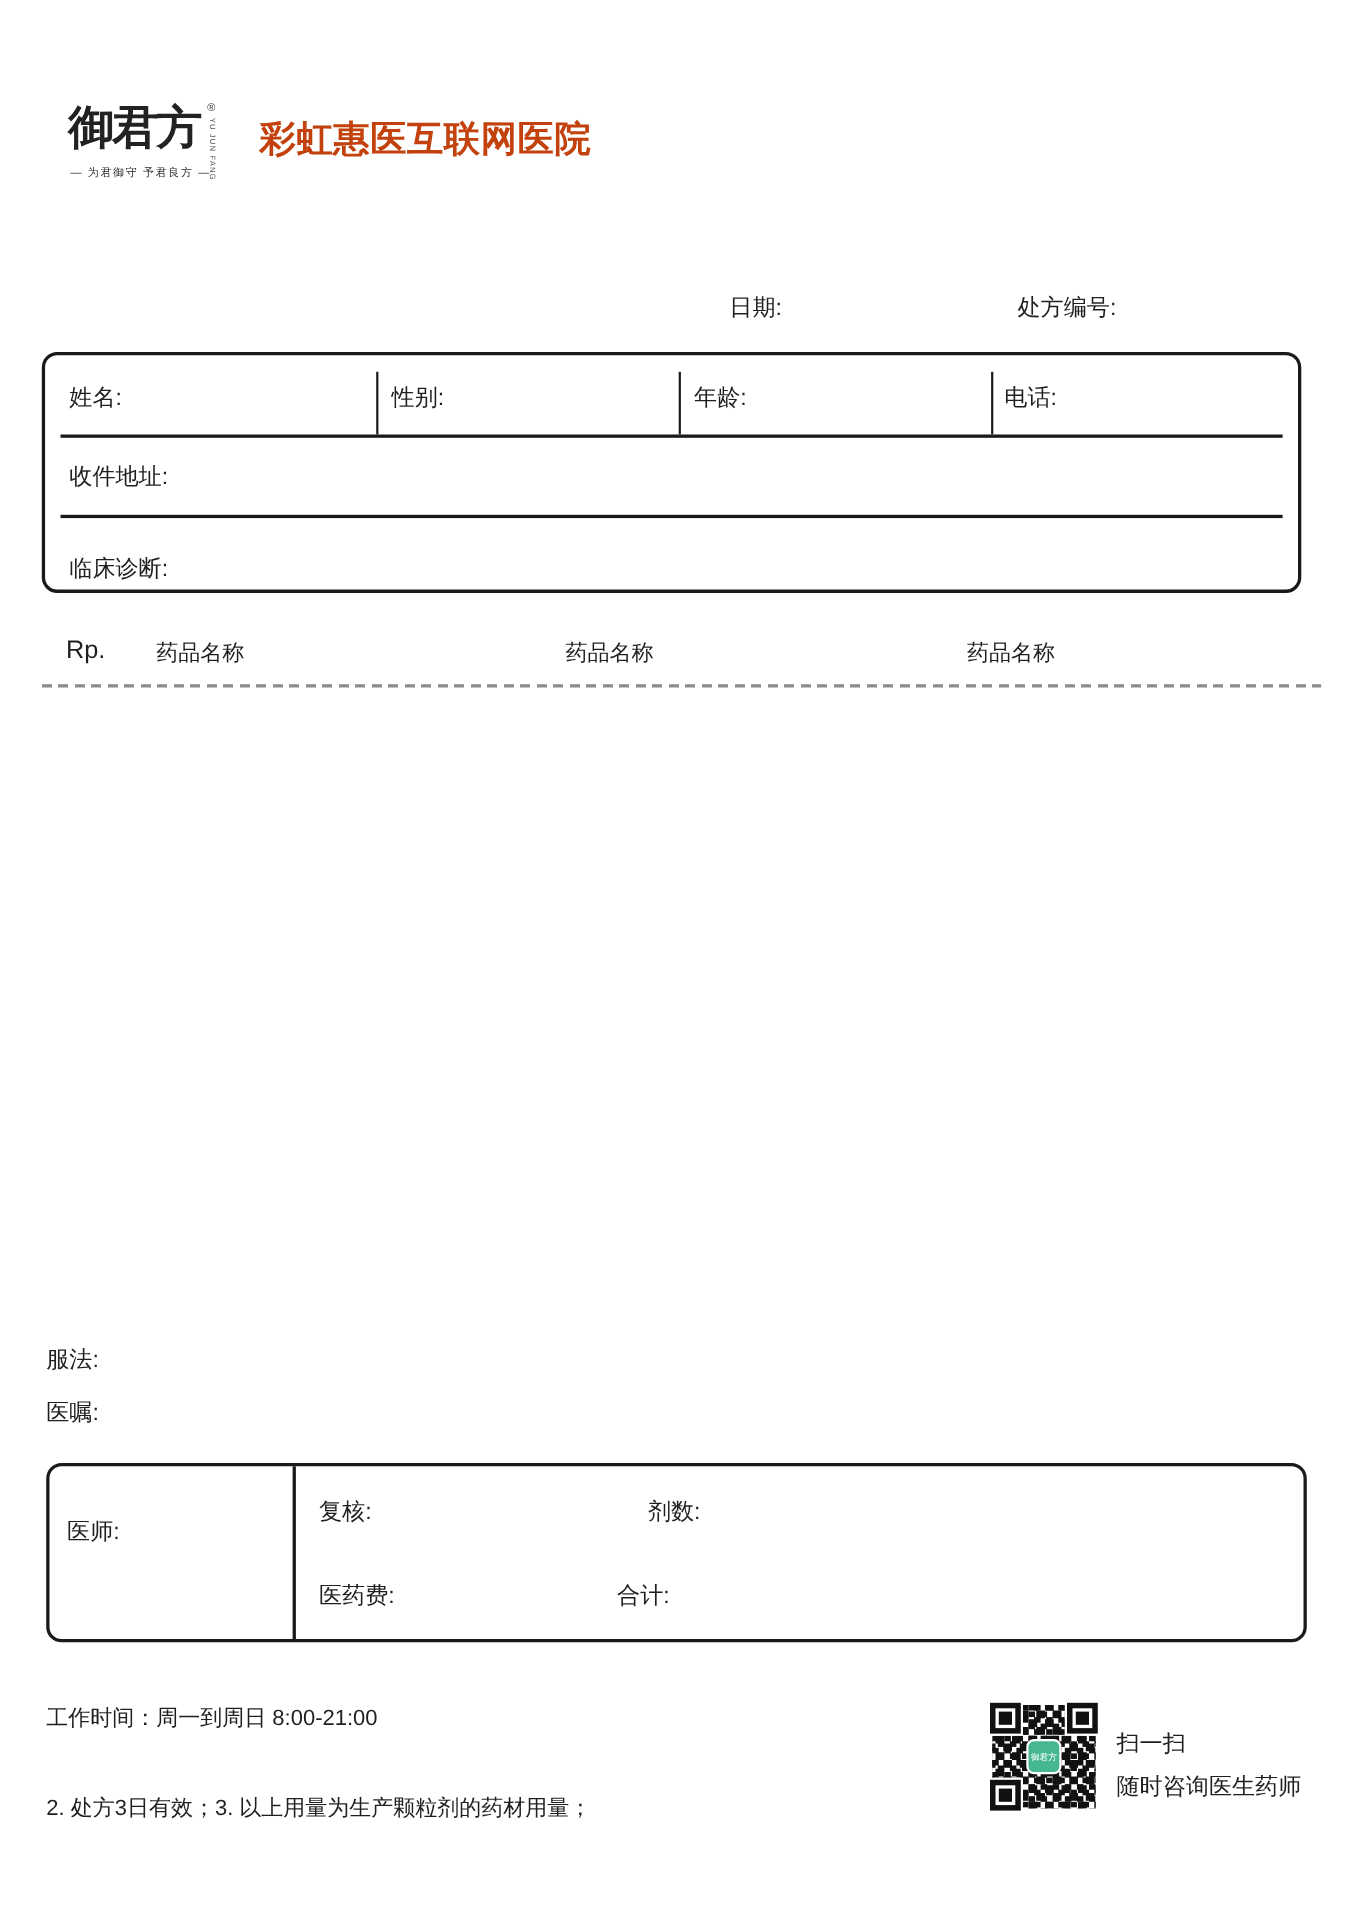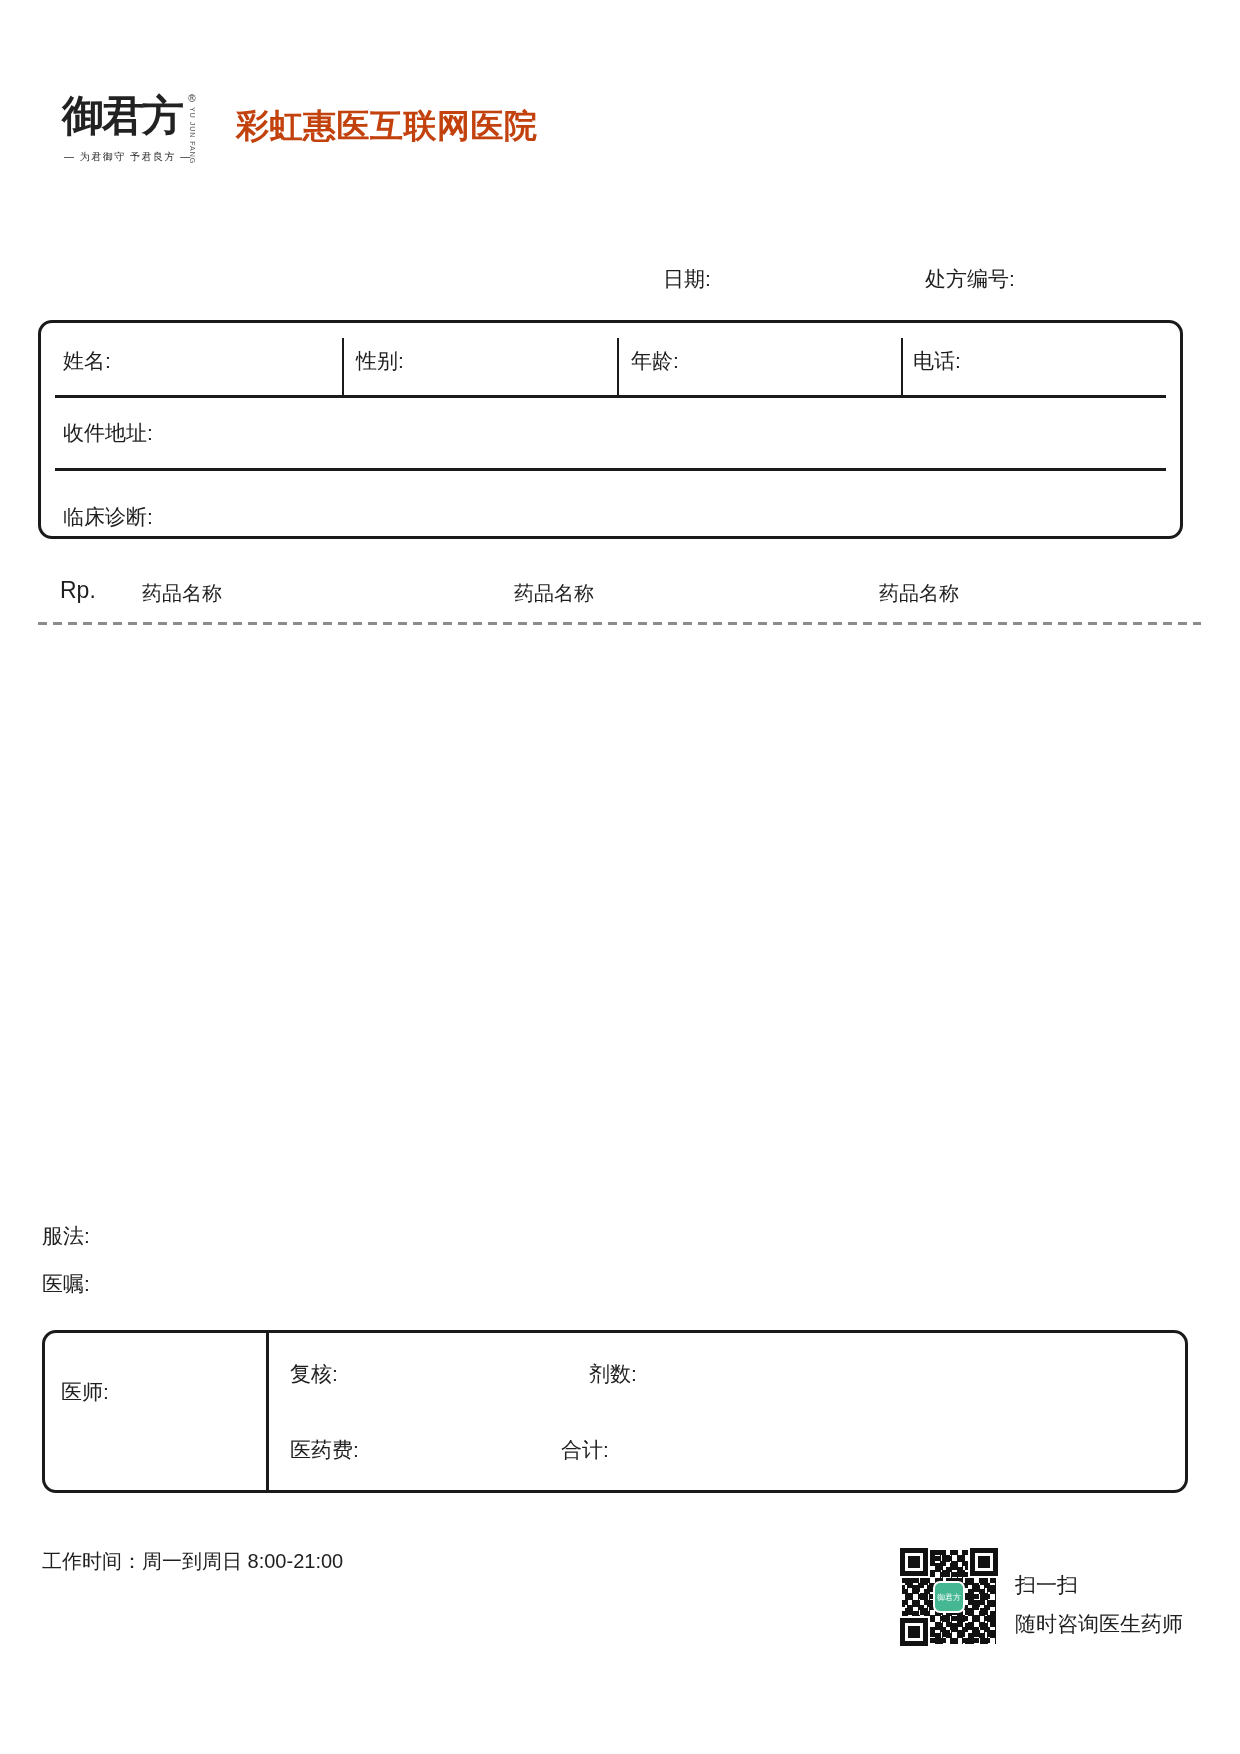--- a/index.html
+++ b/index.html
@@ -121,20 +121,21 @@
   <div class="abs sign-box">
     <div class="sb-vdiv"></div>
     <div class="sb-label sb-doctor">医师:</div>
     <div class="sb-label sb-review">复核:</div>
     <div class="sb-label sb-dose">剂数:</div>
     <div class="sb-label sb-fee">医药费:</div>
     <div class="sb-label sb-total">合计:</div>
   </div>
 
   <div class="abs work-hours">工作时间：周一到周日 8:00-21:00</div>
+  <div class="abs note2">2. 处方3日有效；3. 以上用量为生产颗粒剂的药材用量；</div>
 
   <div class="abs qr">
     <div class="qr-noise"></div>
     <div class="qr-finder tl"></div>
     <div class="qr-finder tr"></div>
     <div class="qr-finder bl"></div>
     <div class="qr-center" style="background-color: rgb(69, 184, 147);">御君方</div>
   </div>
   <div class="abs scan-title">扫一扫</div>
   <div class="abs scan-subtitle">随时咨询医生药师</div>

